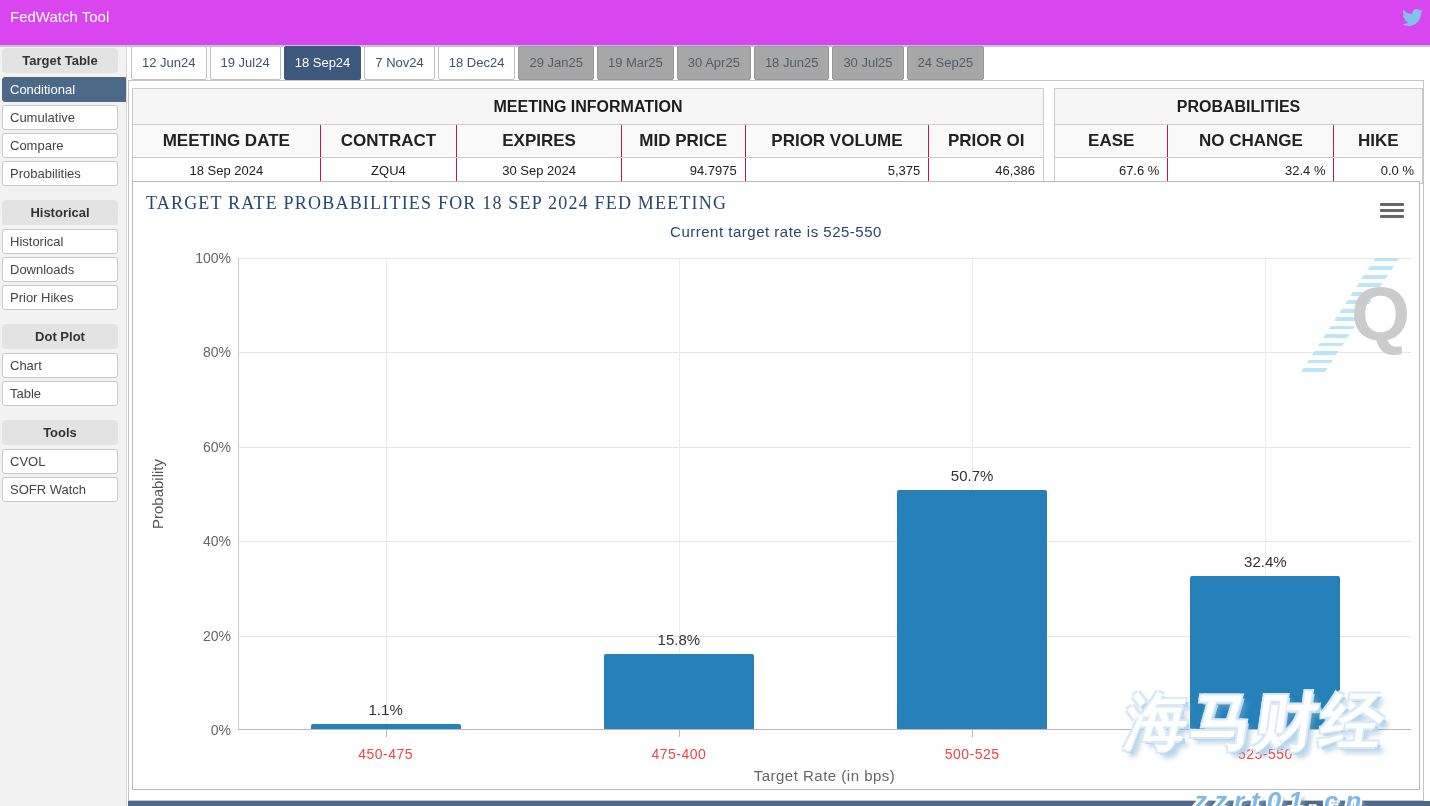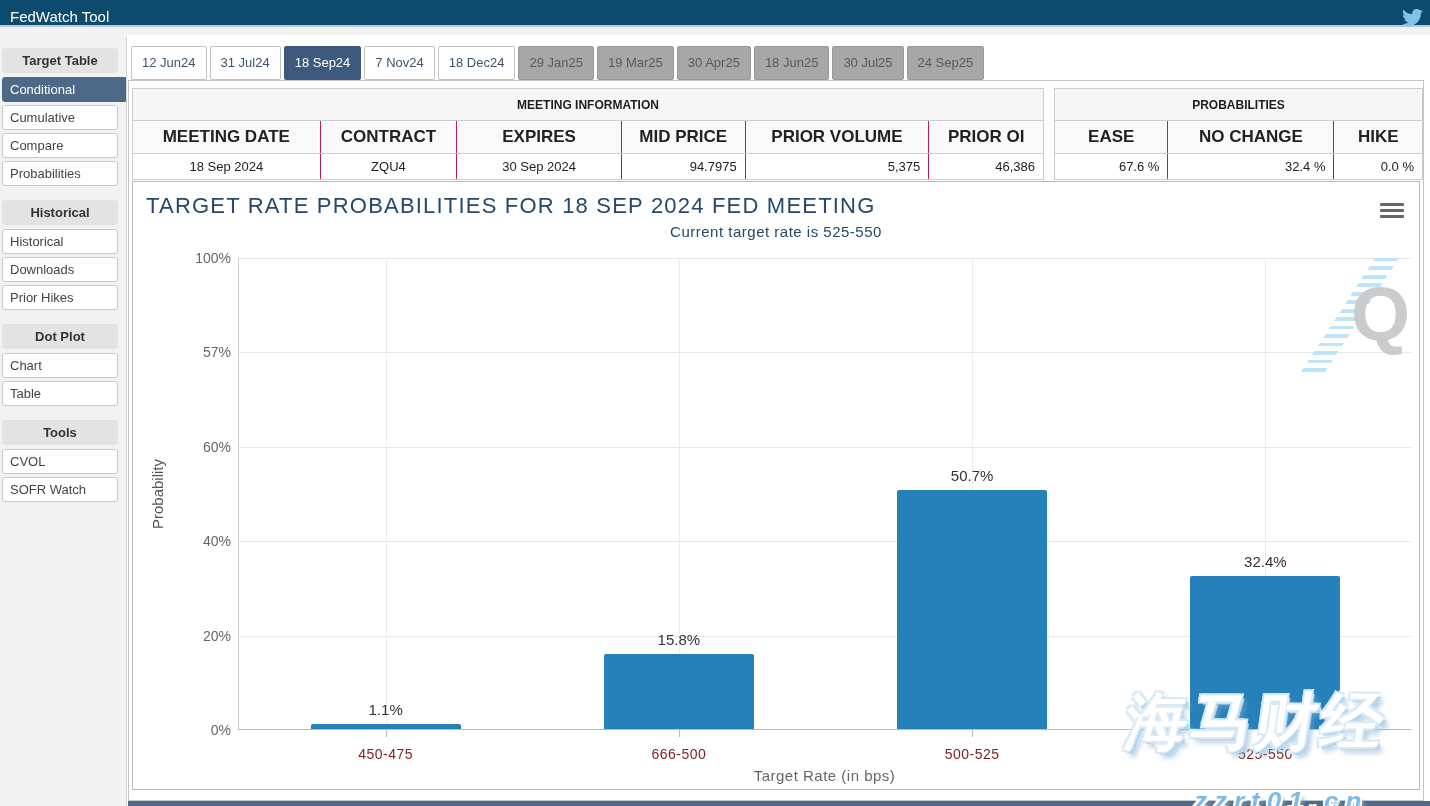--- a/index.html
+++ b/index.html
@@ -1,21 +1,21 @@
 <!DOCTYPE html>
 <html><head>
 <meta charset="utf-8">
 <style>
   * { margin:0; padding:0; box-sizing:border-box; }
   body { width:1430px; height:806px; font-family:"Liberation Sans", sans-serif; background:#f2f2f2; }
   .page { position:relative; width:1430px; height:806px; overflow:hidden; background:#f2f2f2; }
   #main-bg { position:absolute; left:127px; top:35px; right:0; bottom:0; background:#ffffff; }
 
   
-  #topbar { position:absolute; left:0; top:0; width:100%; height:27px; background:#0c4a6e; border-bottom:2px solid #bac8d9; z-index:5; }
+  #topbar { position:absolute; left:0; top:0; width:100%; height:47px; background:#d946ef; border-bottom:2px solid #bac8d9; z-index:5; }
   #topbar .title { position:absolute; left:10px; top:8px; color:#fff; font-size:15px; }
   #twitter { position:absolute; right:7px; top:7px; width:21px; height:21px; cursor:pointer; }
 
   
   #sidebar { position:absolute; left:0; top:37px; width:127px; bottom:0; background:#f2f2f2; border-right:1px solid #d6d6d6; padding-top:9px; z-index:4; }
   .side-header { margin:14px 8px 4px 2px; background:#e3e3e3; border-radius:4px; text-align:center; font-weight:bold; font-size:13px; color:#333; padding:5px 0; }
   .side-header:first-child { margin-top:2px; }
   .side-item { margin:0 8px 3px 2px; background:#fff; border:1px solid #c9c9c9; border-radius:3px; padding:4px 7px; font-size:13px; color:#444; cursor:pointer; white-space:nowrap; }
   .side-item.selected { background:#4d6988; border-color:#4d6988; color:#fff; margin-right:0; border-top-right-radius:0; border-bottom-right-radius:0; }
 
@@ -23,41 +23,41 @@
   #tabs { position:absolute; left:131px; top:46px; height:34px; display:flex; gap:3px; z-index:6; }
   .tab { padding:8px 10px 7px; font-size:13px; color:#40536b; background:#fff; border:1px solid #c2c2c2; border-radius:2px; cursor:pointer; white-space:nowrap; }
   .tab.active { background:#3d5a7e; color:#ffffff; border-color:#3d5a7e; }
   .tab.disabled { background:#a7a7a7; color:#535c66; border-color:#979797; }
 
   
   #content { position:absolute; left:128px; top:80px; width:1296px; height:721px; background:#fff; border:1px solid #c5c5c5; z-index:3; }
   .itable { position:absolute; border:1px solid #ccc; background:#fff; font-size:13px; color:#222; }
   #meeting-table { left:3px; top:7px; width:912px; }
   #prob-table { left:925px; top:7px; width:369px; }
-  .t-title { text-align:center; font-weight:bold; font-size:12px; padding:9px 0 8px; background:#f6f6f6; color:#1d1d1d; }
+  .t-title { text-align:center; font-weight:bold; font-size:16px; padding:9px 0 8px; background:#f6f6f6; color:#1d1d1d; }
   .t-row { display:flex; border-top:1px solid #ccc; }
   .cell { padding:5px 8px; border-left:1px solid #be185d; display:flex; align-items:center; }
   .cell:first-child { border-left:none; }
   .t-head .cell { font-weight:bold; background:#f9f9f9; font-size:17px; padding:6px 8px; }
   .a-c { justify-content:center; } .a-r { justify-content:flex-end; }
 
   
   #chart-panel { position:absolute; left:3px; top:100px; right:3px; bottom:10px; border:1px solid #b8b8b8; background:#fff; overflow:hidden; }
-  .chart-title { position:absolute; left:13px; top:11px; font-size:22px; letter-spacing:1.2px; color:#26486b; }
+  .chart-title { position:absolute; left:13px; top:11px; font-size:18px; letter-spacing:1.2px; color:#26486b;font-family:Liberation Serif, serif; }
   .chart-subtitle { position:absolute; left:0; right:0; top:41px; text-align:center; font-size:15px; letter-spacing:.5px; color:#26486b; }
   #burger { position:absolute; right:15px; top:21px; width:24px; cursor:pointer; }
   #burger div { height:3px; background:#676767; margin-bottom:3px; border-radius:1px; }
   .plot { position:absolute; left:105px; top:76px; width:1173px; height:472px; border-left:1px solid #ccc; border-bottom:1px solid #b9b9b9; }
   .grid-h { position:absolute; left:0; width:100%; height:1px; background:#e7e7e7; }
   .grid-v { position:absolute; top:0; height:100%; width:1px; background:#ececec; }
   .bar { position:absolute; bottom:0; background:#2681ba; border-radius:2px 2px 0 0; }
   .bar-label { position:absolute; transform:translateX(-50%); font-size:15px; color:#333; white-space:nowrap; }
   .ytick { position:absolute; left:-70px; width:62px; text-align:right; font-size:14px; color:#666; }
   .xtick-mark { position:absolute; bottom:-8px; height:7px; width:1px; background:#b9b9b9; }
-  .xtick-label { position:absolute; bottom:-33px; transform:translateX(-50%); font-size:14px; color:#7f1d1d; letter-spacing:.5px; }
+  .xtick-label { position:absolute; bottom:-33px; transform:translateX(-50%); font-size:14px; color:#ef4444; letter-spacing:.5px; }
   .ylabel { position:absolute; left:14px; top:76px; height:472px; width:20px; writing-mode:vertical-rl; transform:rotate(180deg); display:flex; align-items:center; justify-content:center; font-size:15px; color:#555; }
   .xlabel { position:absolute; left:105px; width:1173px; top:585px; text-align:center; font-size:15px; color:#666; letter-spacing:.5px; }
 
   
   .q-logo { position:absolute; left:1195px; top:80px; width:84px; height:110px; }
   .q-hatch { position:absolute; left:10px; top:-4px; width:24px; height:114px; transform:skewX(-33deg); background:repeating-linear-gradient(180deg,#b5e2f6 0 3.5px, rgba(255,255,255,0) 3.5px 8.5px); opacity:.9; }
   .q-letter { position:absolute; right:2px; top:14px; font-size:76px; font-weight:bold; color:#cbcbcb; line-height:1; }
 
   
   #wm-brand { position:absolute; left:1126px; top:680px; font-size:62px; font-weight:bold; color:#fff; letter-spacing:3px; transform:skewX(-8deg); z-index:40;
@@ -93,21 +93,21 @@
       <div class="side-header">Dot Plot</div>
       <div class="side-item">Chart</div>
       <div class="side-item">Table</div>
       <div class="side-header">Tools</div>
       <div class="side-item">CVOL</div>
       <div class="side-item">SOFR Watch</div>
     </div>
 
   <div id="tabs">
       <div class="tab">12 Jun24</div>
-      <div class="tab">31 Jul24</div>
+      <div class="tab">19 Jul24</div>
       <div class="tab active">18 Sep24</div>
       <div class="tab">7 Nov24</div>
       <div class="tab">18 Dec24</div>
       <div class="tab disabled">29 Jan25</div>
       <div class="tab disabled">19 Mar25</div>
       <div class="tab disabled">30 Apr25</div>
       <div class="tab disabled">18 Jun25</div>
       <div class="tab disabled">30 Jul25</div>
       <div class="tab disabled">24 Sep25</div>
     </div>
@@ -158,33 +158,33 @@
       <div class="ylabel">Probability</div>
       <div class="plot" id="plot">
           <div class="ytick" style="top:464px">0%</div>
           <div class="grid-h" style="top:377.6px"></div>
           <div class="ytick" style="top:369.6px">20%</div>
           <div class="grid-h" style="top:283.2px"></div>
           <div class="ytick" style="top:275.2px">40%</div>
           <div class="grid-h" style="top:188.8px"></div>
           <div class="ytick" style="top:180.8px">60%</div>
           <div class="grid-h" style="top:94.39999999999998px"></div>
-          <div class="ytick" style="top:86.39999999999998px">57%</div>
+          <div class="ytick" style="top:86.39999999999998px">80%</div>
           <div class="grid-h" style="top:0px"></div>
           <div class="ytick" style="top:-8px">100%</div>
           <div class="grid-v" style="left:146.625px"></div>
           <div class="bar" style="left:71.625px;height:5.192px;width:150px;background:#2681ba"></div>
           <div class="bar-label" style="left:146.625px;bottom:11.192px">1.1%</div>
           <div class="xtick-mark" style="left:146.625px"></div>
           <div class="xtick-label" style="left:146.625px">450-475</div>
           <div class="grid-v" style="left:439.875px"></div>
           <div class="bar" style="left:364.875px;height:74.57600000000001px;width:150px;background:#2681ba"></div>
           <div class="bar-label" style="left:439.875px;bottom:80.57600000000001px">15.8%</div>
           <div class="xtick-mark" style="left:439.875px"></div>
-          <div class="xtick-label" style="left:439.875px">666-500</div>
+          <div class="xtick-label" style="left:439.875px">475-400</div>
           <div class="grid-v" style="left:733.125px"></div>
           <div class="bar" style="left:658.125px;height:239.304px;width:150px;background:#2681ba"></div>
           <div class="bar-label" style="left:733.125px;bottom:245.304px">50.7%</div>
           <div class="xtick-mark" style="left:733.125px"></div>
           <div class="xtick-label" style="left:733.125px">500-525</div>
           <div class="grid-v" style="left:1026.375px"></div>
           <div class="bar" style="left:951.375px;height:152.928px;width:150px;background:#2681ba"></div>
           <div class="bar-label" style="left:1026.375px;bottom:158.928px">32.4%</div>
           <div class="xtick-mark" style="left:1026.375px"></div>
           <div class="xtick-label" style="left:1026.375px">525-550</div>

